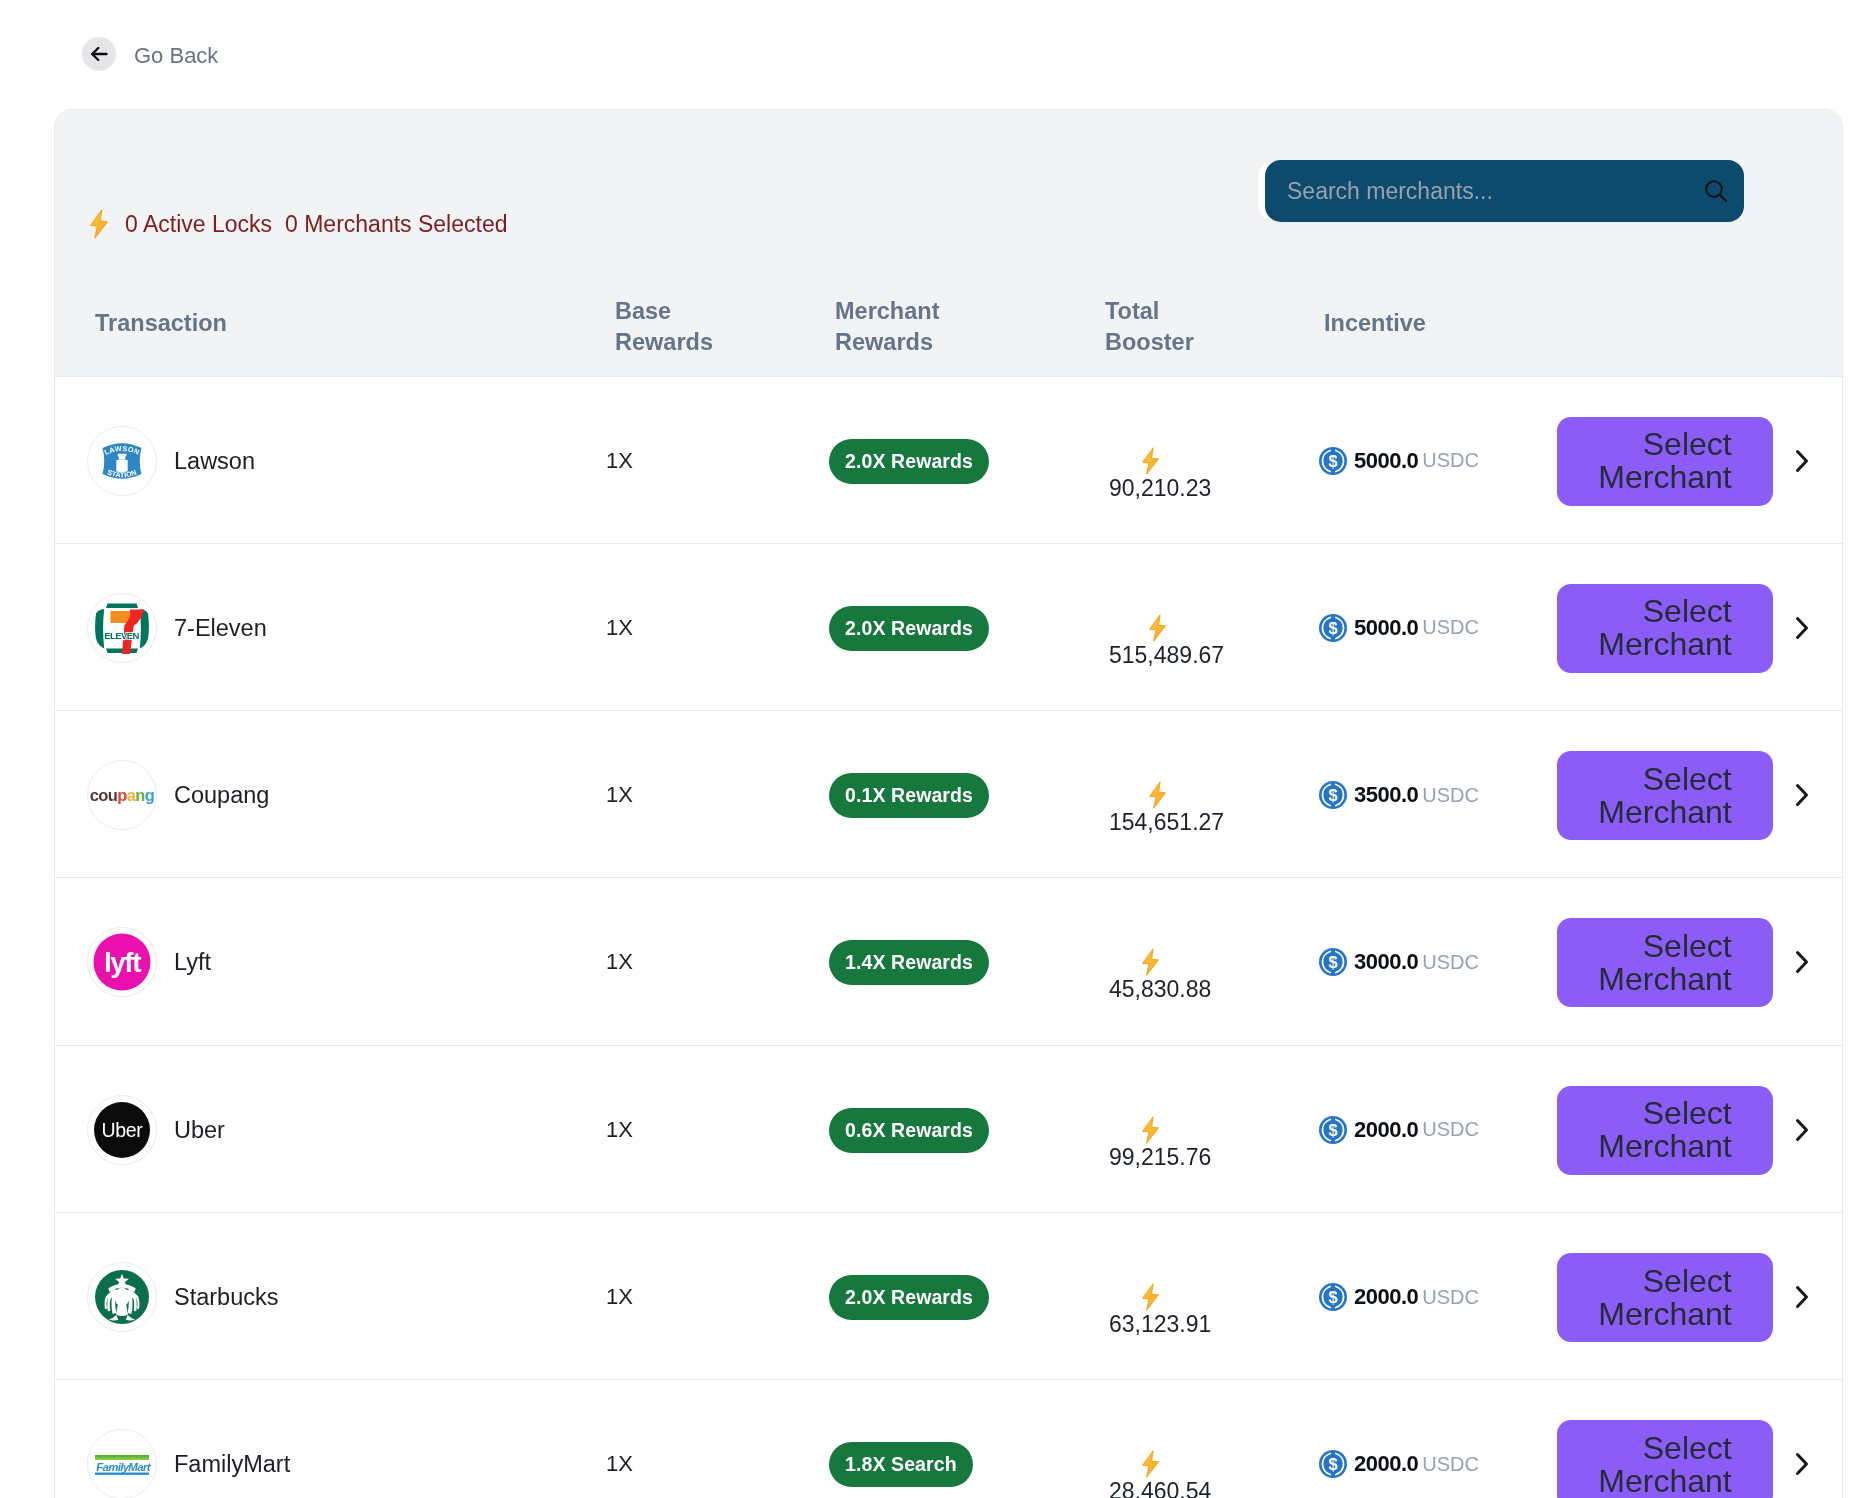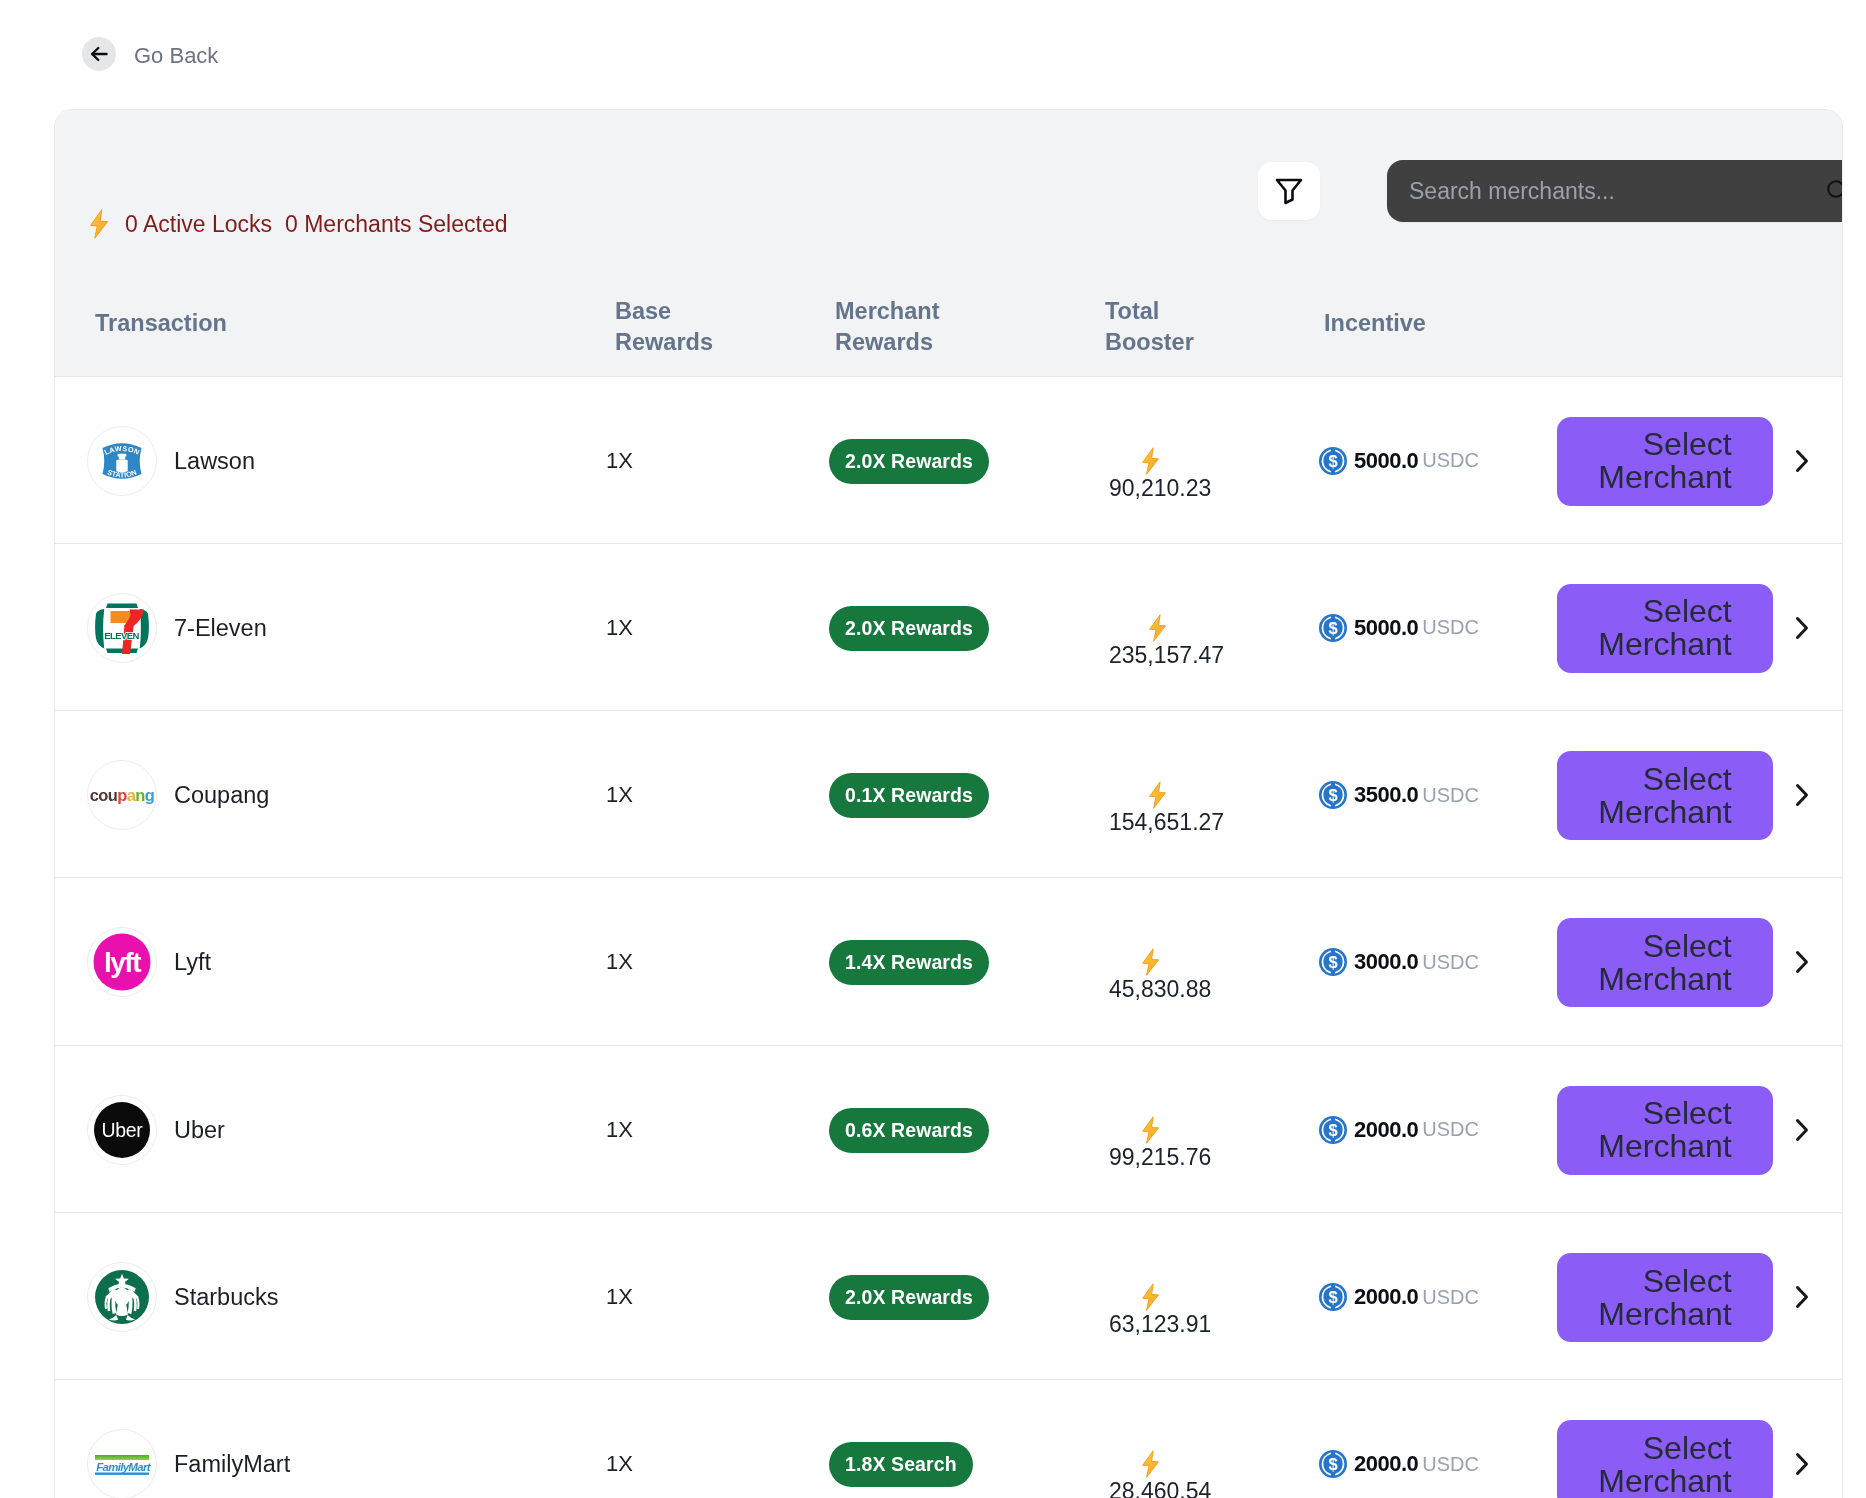--- a/index.html
+++ b/index.html
@@ -11,21 +11,21 @@
   background:#fff; border:1px solid #e9eaec; border-radius:18px 18px 0 0; overflow:hidden; }
 .chead { position:absolute; left:0; top:0; width:100%; height:265.5px; background:#f2f3f5; }
 .title { position:absolute; left:33px; top:36px; font-size:41px; font-weight:700;
   color:#0b0c0f; letter-spacing:-0.8px; }
 .sub { position:absolute; left:34px; top:99px; display:flex; align-items:center;
   font-size:23px; color:#7f1d1d; }
 .sub .t1 { margin-left:16px; } .sub .t2 { margin-left:13px; }
 .filter { position:absolute; left:1203px; top:52px; width:62px; height:58px; background:#fff;
   border-radius:14px; display:flex; align-items:center; justify-content:center;
   box-shadow:0 1px 2px rgba(16,24,40,.04); }
-.search { position:absolute; left:1332px; top:50px; width:479px; height:62px; background:#404040;
+.search { position:absolute; left:1210px; top:50px; width:479px; height:62px; background:#0c4a6e;
   border-radius:16px; box-shadow:0 1px 2px rgba(16,24,40,.04); }
 .search .ph { position:absolute; left:22px; top:18px; font-size:23px; color:#9aa1ad; }
 .search svg { position:absolute; right:14px; top:17px; }
 .colh { position:absolute; font-size:23.5px; line-height:31px; font-weight:600; color:#64748b; }
 .row { position:absolute; left:0; width:1789px; height:167.3px; background:#fff;
   border-top:1px solid #e6e7ea; }
 .logo { position:absolute; left:32px; top:49px; width:70px; height:70px; }
 .name { position:absolute; left:119px; top:70px; font-size:23.5px; font-weight:500; color:#1c1f26; line-height:28px; }
 .basex { position:absolute; left:551px; top:70px; font-size:22px; font-weight:500; color:#1c1f26; line-height:28px; }
 .pill { position:absolute; left:774px; top:62px; height:45px; border-radius:23px;
@@ -143,21 +143,21 @@
   <div class="booster">
         <svg width="25" height="28" viewBox="0 0 20 30" style="flex:none">
 <defs>
             <linearGradient id="bgr1" x1="0" y1="0" x2="1" y2="1">
 <stop offset="0" stop-color="#fcc63d"></stop>
               <stop offset="1" stop-color="#f9a825"></stop>
             </linearGradient>
           </defs>
 <path d="M12.8,0.8 L1.6,16.4 L8.4,16.9 L5.8,29.2 L18.6,12.7 L11.2,12.2 Z" fill="url(#bgr1)" stroke="#f59c14" stroke-width="1" stroke-linejoin="round"></path>
 </svg>
-        <span>235,157.47</span>
+        <span>515,489.67</span>
       </div>
   <div class="incent">
         <svg width="28" height="28" viewBox="0 0 28 28" style="flex:none">
 <circle cx="14" cy="14" r="14" fill="#2775ca"></circle>
 <path d="M11.2,24.5 a11,11 0 0 1 0,-21" stroke="#fff" stroke-width="1.8" fill="none" stroke-linecap="round"></path>
 <path d="M16.8,3.5 a11,11 0 0 1 0,21" stroke="#fff" stroke-width="1.8" fill="none" stroke-linecap="round"></path>
 <text x="14" y="20" font-family="Liberation Sans" font-size="16.5" font-weight="bold" fill="#fff" text-anchor="middle">$</text>
 </svg>
         <span class="amt">5000.0</span>
         <span class="usdc">USDC</span>

